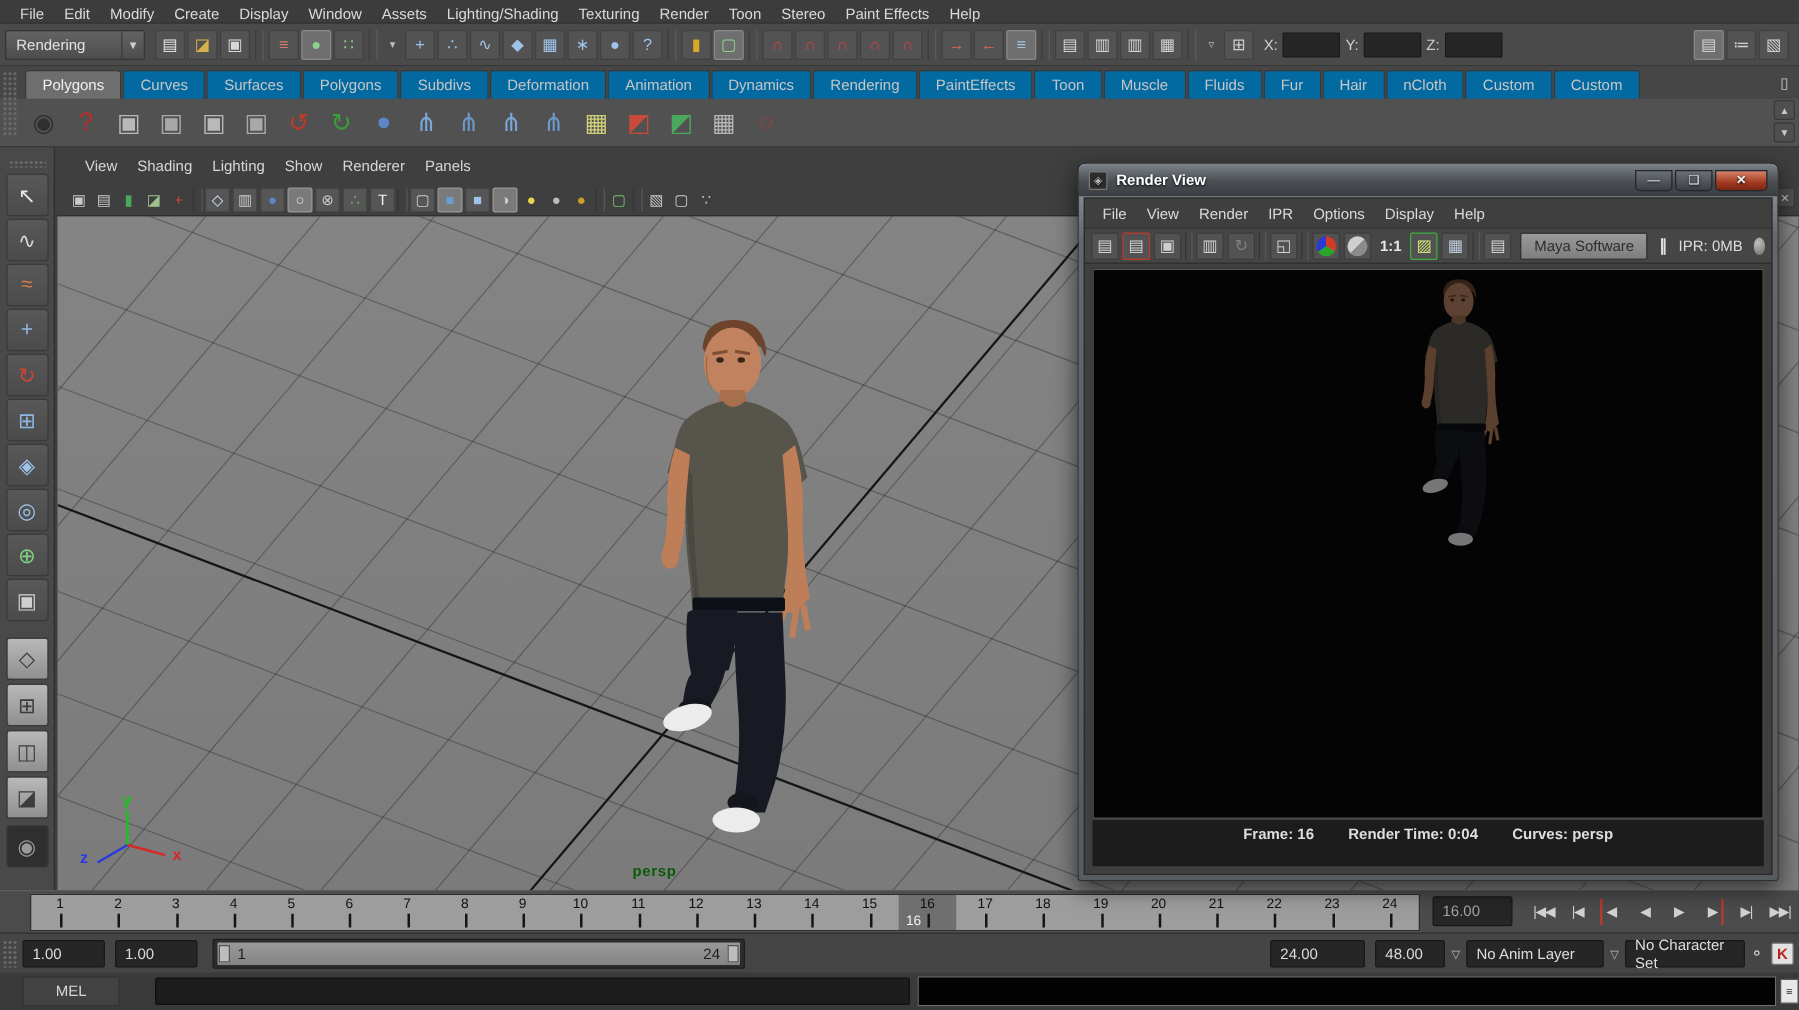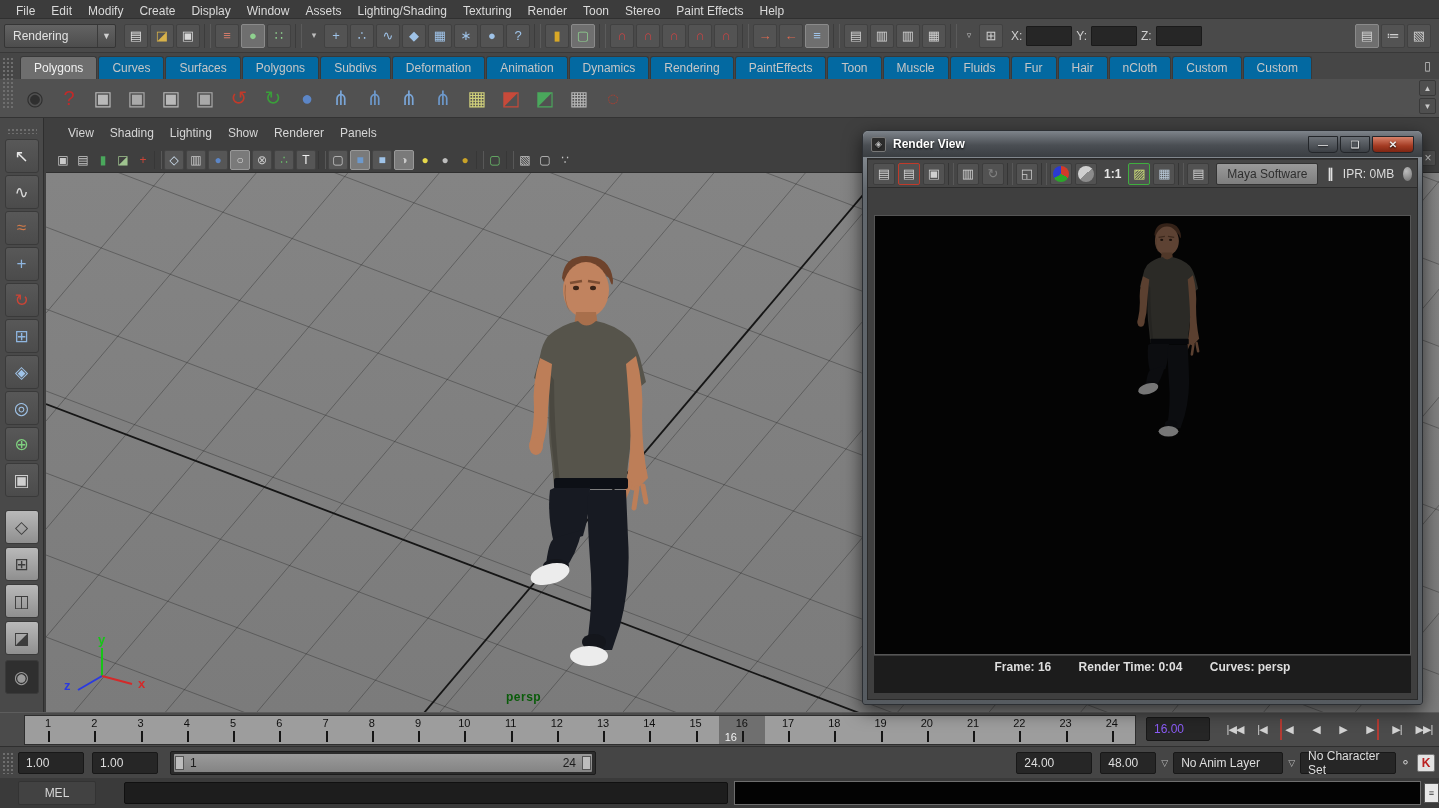--- a/index.html
+++ b/index.html
@@ -86,21 +86,21 @@
 
   
   .timeline{position:absolute;top:712px;left:0;width:1439px;height:34px;background:#4b4b4b;border-top:1px solid #5d5d5d}
   .ruler{position:absolute;left:24px;top:2px;width:1112px;height:30px;background:#9d9d9d;border:1px solid #2e2e2e;display:flex}
   .cell{flex:1;position:relative;color:#101010;font-size:11px}
   .cell .num{display:block;text-align:center;margin-top:1px}
   .cell::after{content:"";position:absolute;left:50%;bottom:2px;width:2px;height:11px;background:#151515}
   .cell.current{background:#6f6f6f}
   .cell .cur{display:none}
   .cell.current .cur{display:block;position:absolute;left:6px;bottom:1px;color:#f2f2f2;font-size:11px}
-  .time-field{position:absolute;left:1146px;top:4px;width:64px;height:24px;background:#262626;border:1px solid #181818;border-radius:2px;color:#8b5cf6;display:flex;align-items:center;padding-left:7px}
+  .time-field{position:absolute;left:1146px;top:4px;width:64px;height:24px;background:#262626;border:1px solid #181818;border-radius:2px;color:#a3a3a3;display:flex;align-items:center;padding-left:7px}
   .playback{position:absolute;left:1222px;top:3px;display:flex;gap:1px}
   .pb-btn{width:26px;height:27px;display:flex;align-items:center;justify-content:center;color:#d2d2d2;font-size:11px;letter-spacing:-1px;cursor:default;position:relative}
   .pb-btn.key::after{content:"";position:absolute;top:3px;bottom:3px;width:2px;background:#b23b33}
   .pb-btn.key.pre::after{left:4px}
   .pb-btn.key.post::after{right:4px}
 
   
   .rangebar{position:absolute;top:746px;left:0;width:1439px;height:32px;background:#454545;border-top:1px solid #2f2f2f;display:flex;align-items:center}
   .rb-field{height:22px;background:#262626;border:1px solid #181818;border-radius:2px;color:#dedede;display:flex;align-items:center;padding-left:7px;flex:0 0 auto}
   .range-track{position:relative;width:426px;height:24px;background:#2c2c2c;border:1px solid #1c1c1c;border-radius:2px;margin-left:12px;flex:0 0 auto}
@@ -589,20 +589,23 @@
 
 <div class="rv">
   <div class="rv-title">
     <span class="wicon">◈</span>
     <span class="t">Render View</span>
     <span class="winbtn">—</span>
     <span class="winbtn">❑</span>
     <span class="winbtn close">✕</span>
   </div>
   <div class="rv-client">
+    <div class="rv-menus">
+      <div><span class="menu-item">File</span><span class="menu-item">View</span><span class="menu-item">Render</span><span class="menu-item">IPR</span><span class="menu-item">Options</span><span class="menu-item">Display</span><span class="menu-item">Help</span></div>
+    </div>
     <div class="rv-toolbar">
       <div style="display:flex;align-items:center;gap:3px">
           <span class="rv-ic">
             <i style="font-style: normal; color: rgb(207, 207, 207);">▤</i>
           </span>
           <span class="rv-ic red-frame">
             <i style="font-style: normal; color: rgb(207, 207, 207);">▤</i>
           </span>
           <span class="rv-ic">
             <i style="font-style: normal; color: rgb(207, 207, 207);">▣</i>

